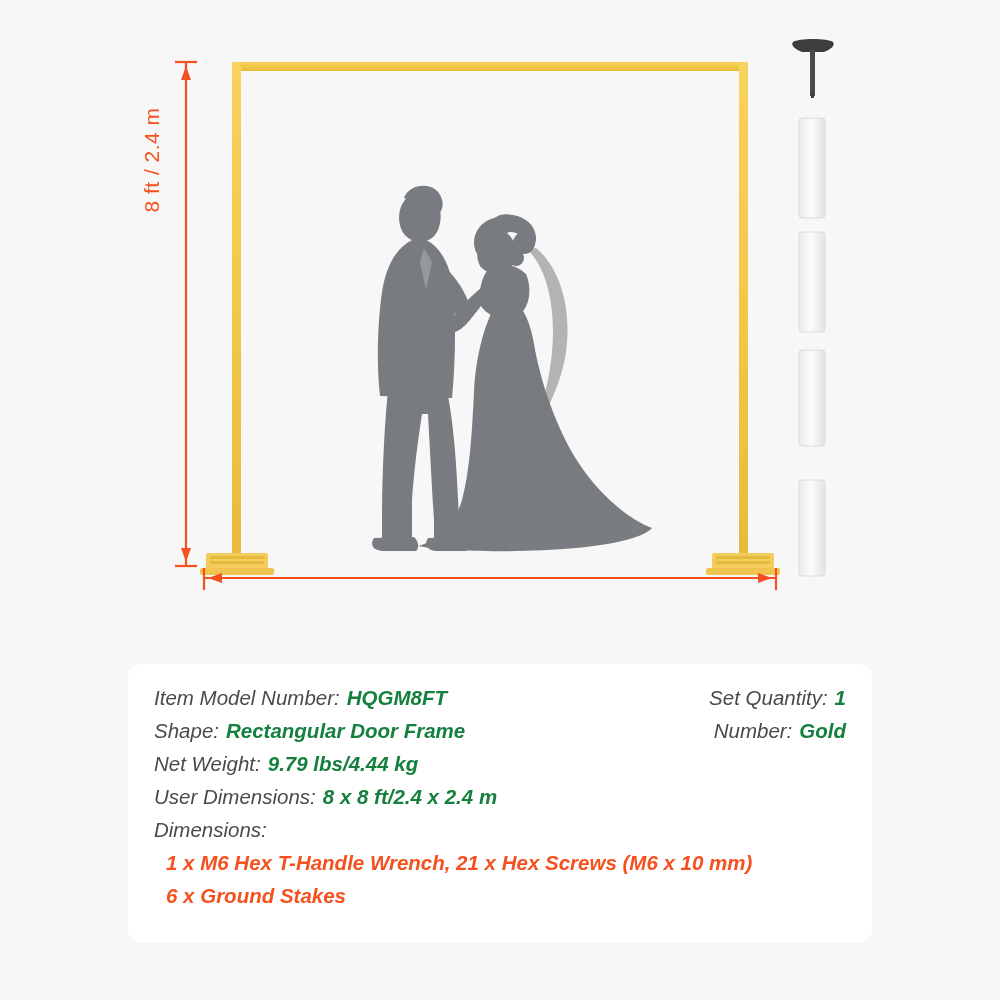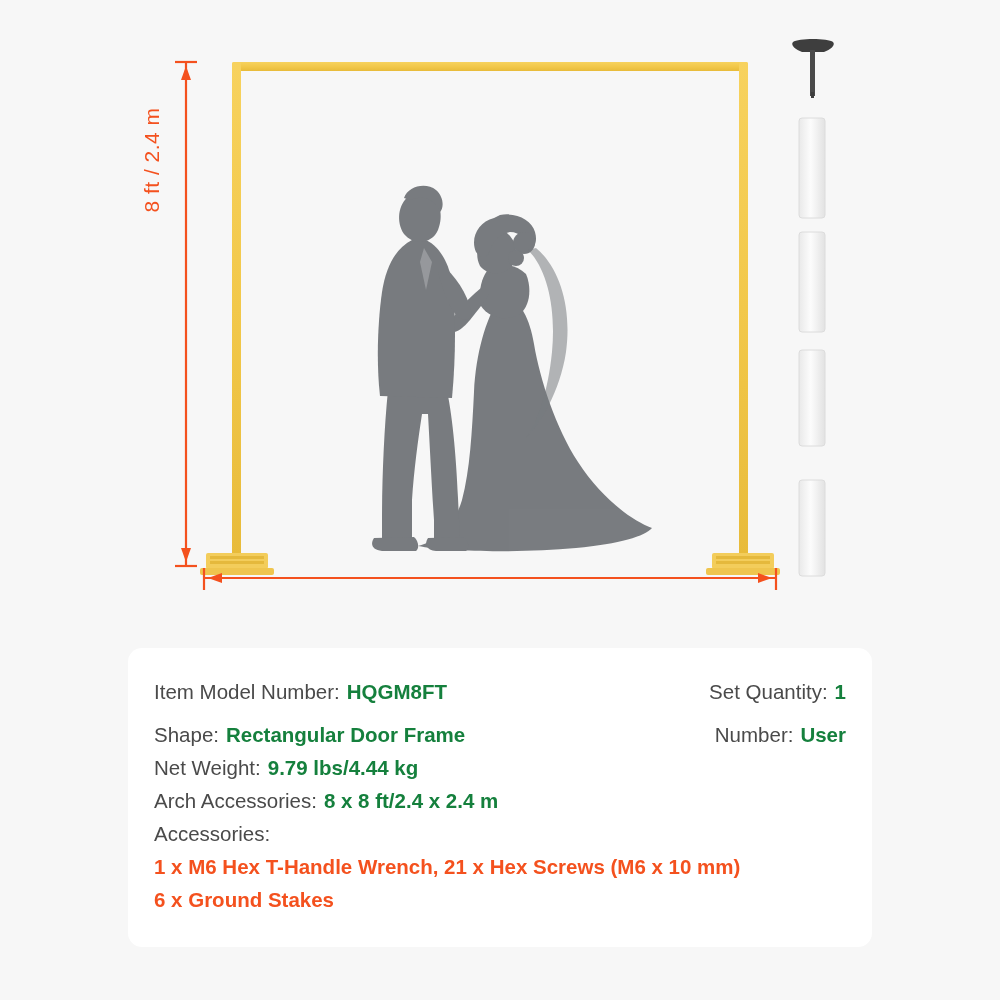--- a/index.html
+++ b/index.html
@@ -50,64 +50,64 @@
     left: 0;
     top: 590px;
     width: 980px;
     text-align: center;
     padding-left: 0;
   }
   
   .spec-card {
     position: absolute;
     left: 128px;
-    top: 648px;
+    top: 664px;
     width: 744px;
     background: #ffffff;
     border-radius: 14px;
     padding: 22px 26px 26px 26px;
     box-sizing: border-box;
+    font-style: italic;
   }
   .spec-row {
     display: flex;
     align-items: baseline;
     margin-bottom: 9px;
     font-size: 20.5px;
     color: #4a4a4a;
   }
   .spec-left {
     display: flex;
     align-items: baseline;
     flex: 1 1 auto;
   }
   .spec-right {
     display: flex;
     align-items: baseline;
     flex: 0 0 auto;
     white-space: nowrap;
-    margin-top: 10px;
   }
   .lbl {
     color: #4a4a4a;
     font-weight: 400;
   }
   .val {
     color: #15803d;
     font-weight: bold;
     margin-left: 7px;
   }
   .accessory-line {
     font-size: 20.5px;
     color: #f4511e;
     font-weight: bold;
     margin-bottom: 9px;
     margin-left: 0;
   }
   .accessory-line.indent {
-    margin-left: 0px;
+    margin-left: 12px;
   }
 </style>
 </head>
 <body>
 
 <div id="root">
 
   <div class="illustration">
     <svg width="1000" height="640" viewBox="0 0 1000 640" xmlns="http://www.w3.org/2000/svg">
       <defs>
@@ -261,41 +261,41 @@
       </div>
     </div>
 
     <div class="spec-row">
       <div class="spec-left">
         <span class="lbl">Shape:</span>
         <span class="val">Rectangular Door Frame</span>
       </div>
       <div class="spec-right">
         <span class="lbl">Number:</span>
-        <span class="val">User</span>
+        <span class="val">Gold</span>
       </div>
     </div>
 
     <div class="spec-row">
       <div class="spec-left">
         <span class="lbl">Net Weight:</span>
         <span class="val">9.79 lbs/4.44 kg</span>
       </div>
     </div>
 
     <div class="spec-row">
       <div class="spec-left">
-        <span class="lbl">Arch Accessories:</span>
+        <span class="lbl">User Dimensions:</span>
         <span class="val">8 x 8 ft/2.4 x 2.4 m</span>
       </div>
     </div>
 
     <div class="spec-row">
       <div class="spec-left">
-        <span class="lbl">Accessories:</span>
+        <span class="lbl">Dimensions:</span>
       </div>
     </div>
 
     <div class="accessory-line indent">1 x M6 Hex T-Handle Wrench, 21 x Hex Screws (M6 x 10 mm)</div>
     <div class="accessory-line indent">6 x Ground Stakes</div>
 
   </div>
 </div>
 
 </body></html>

